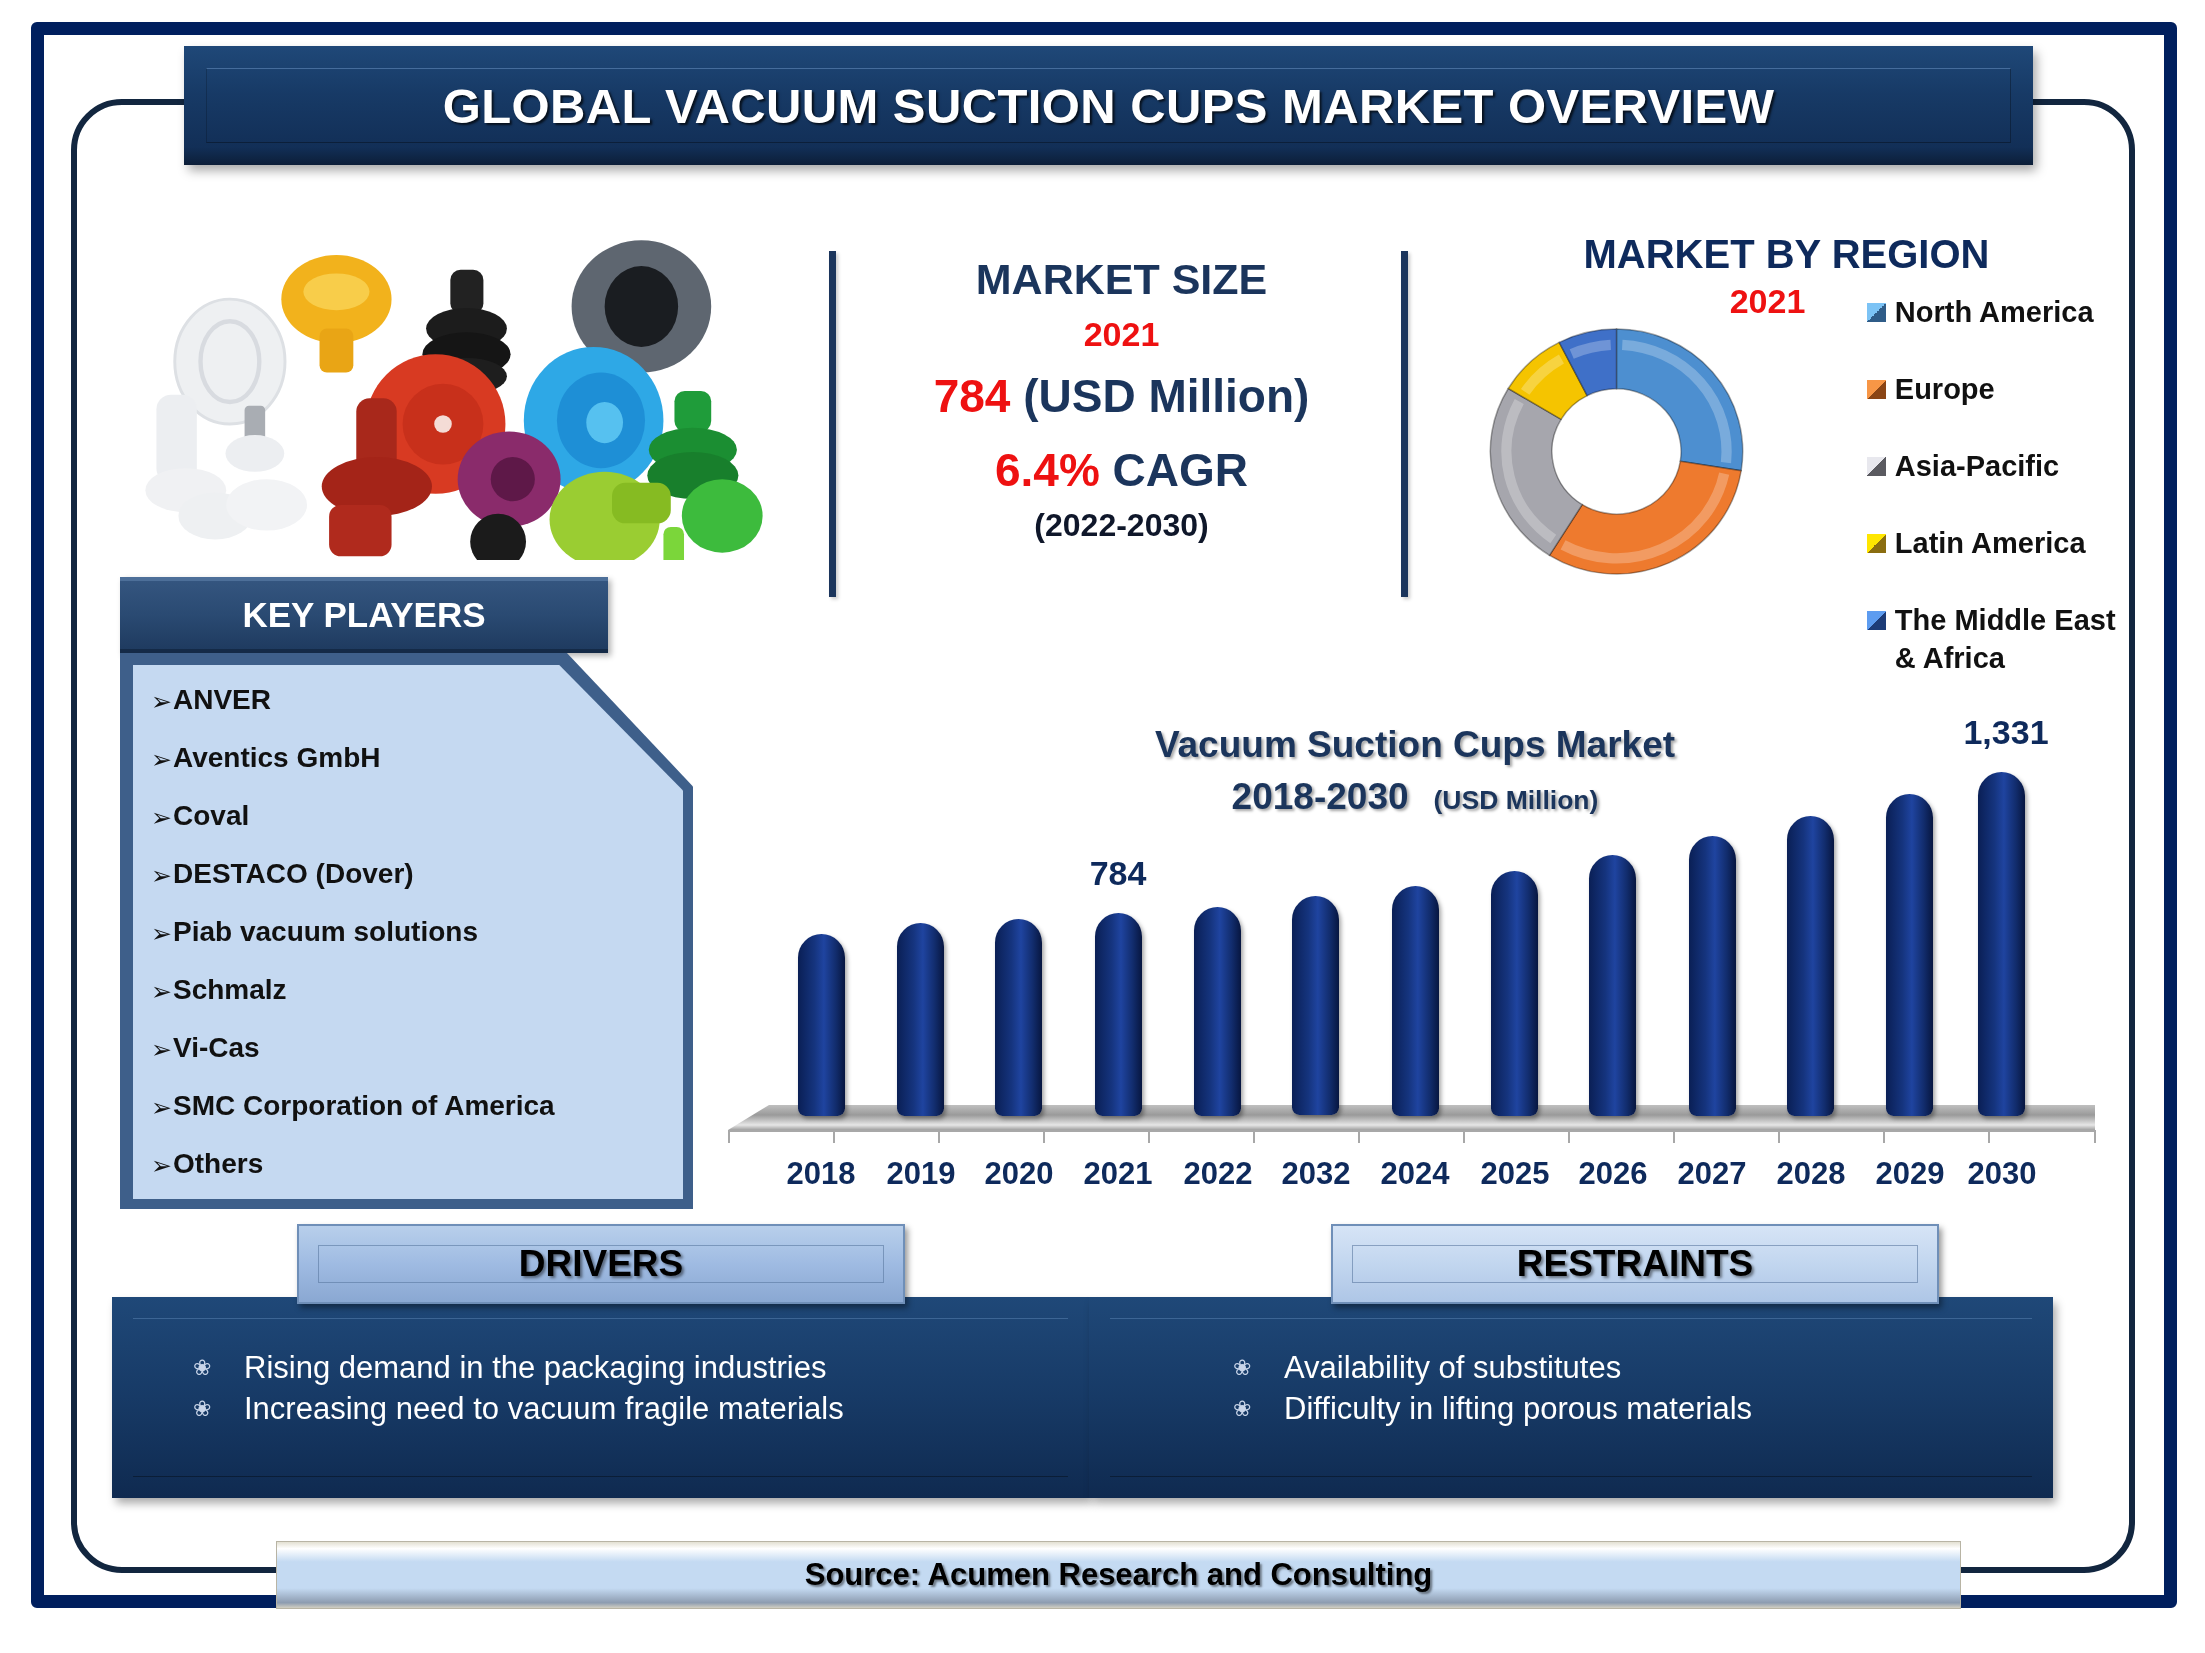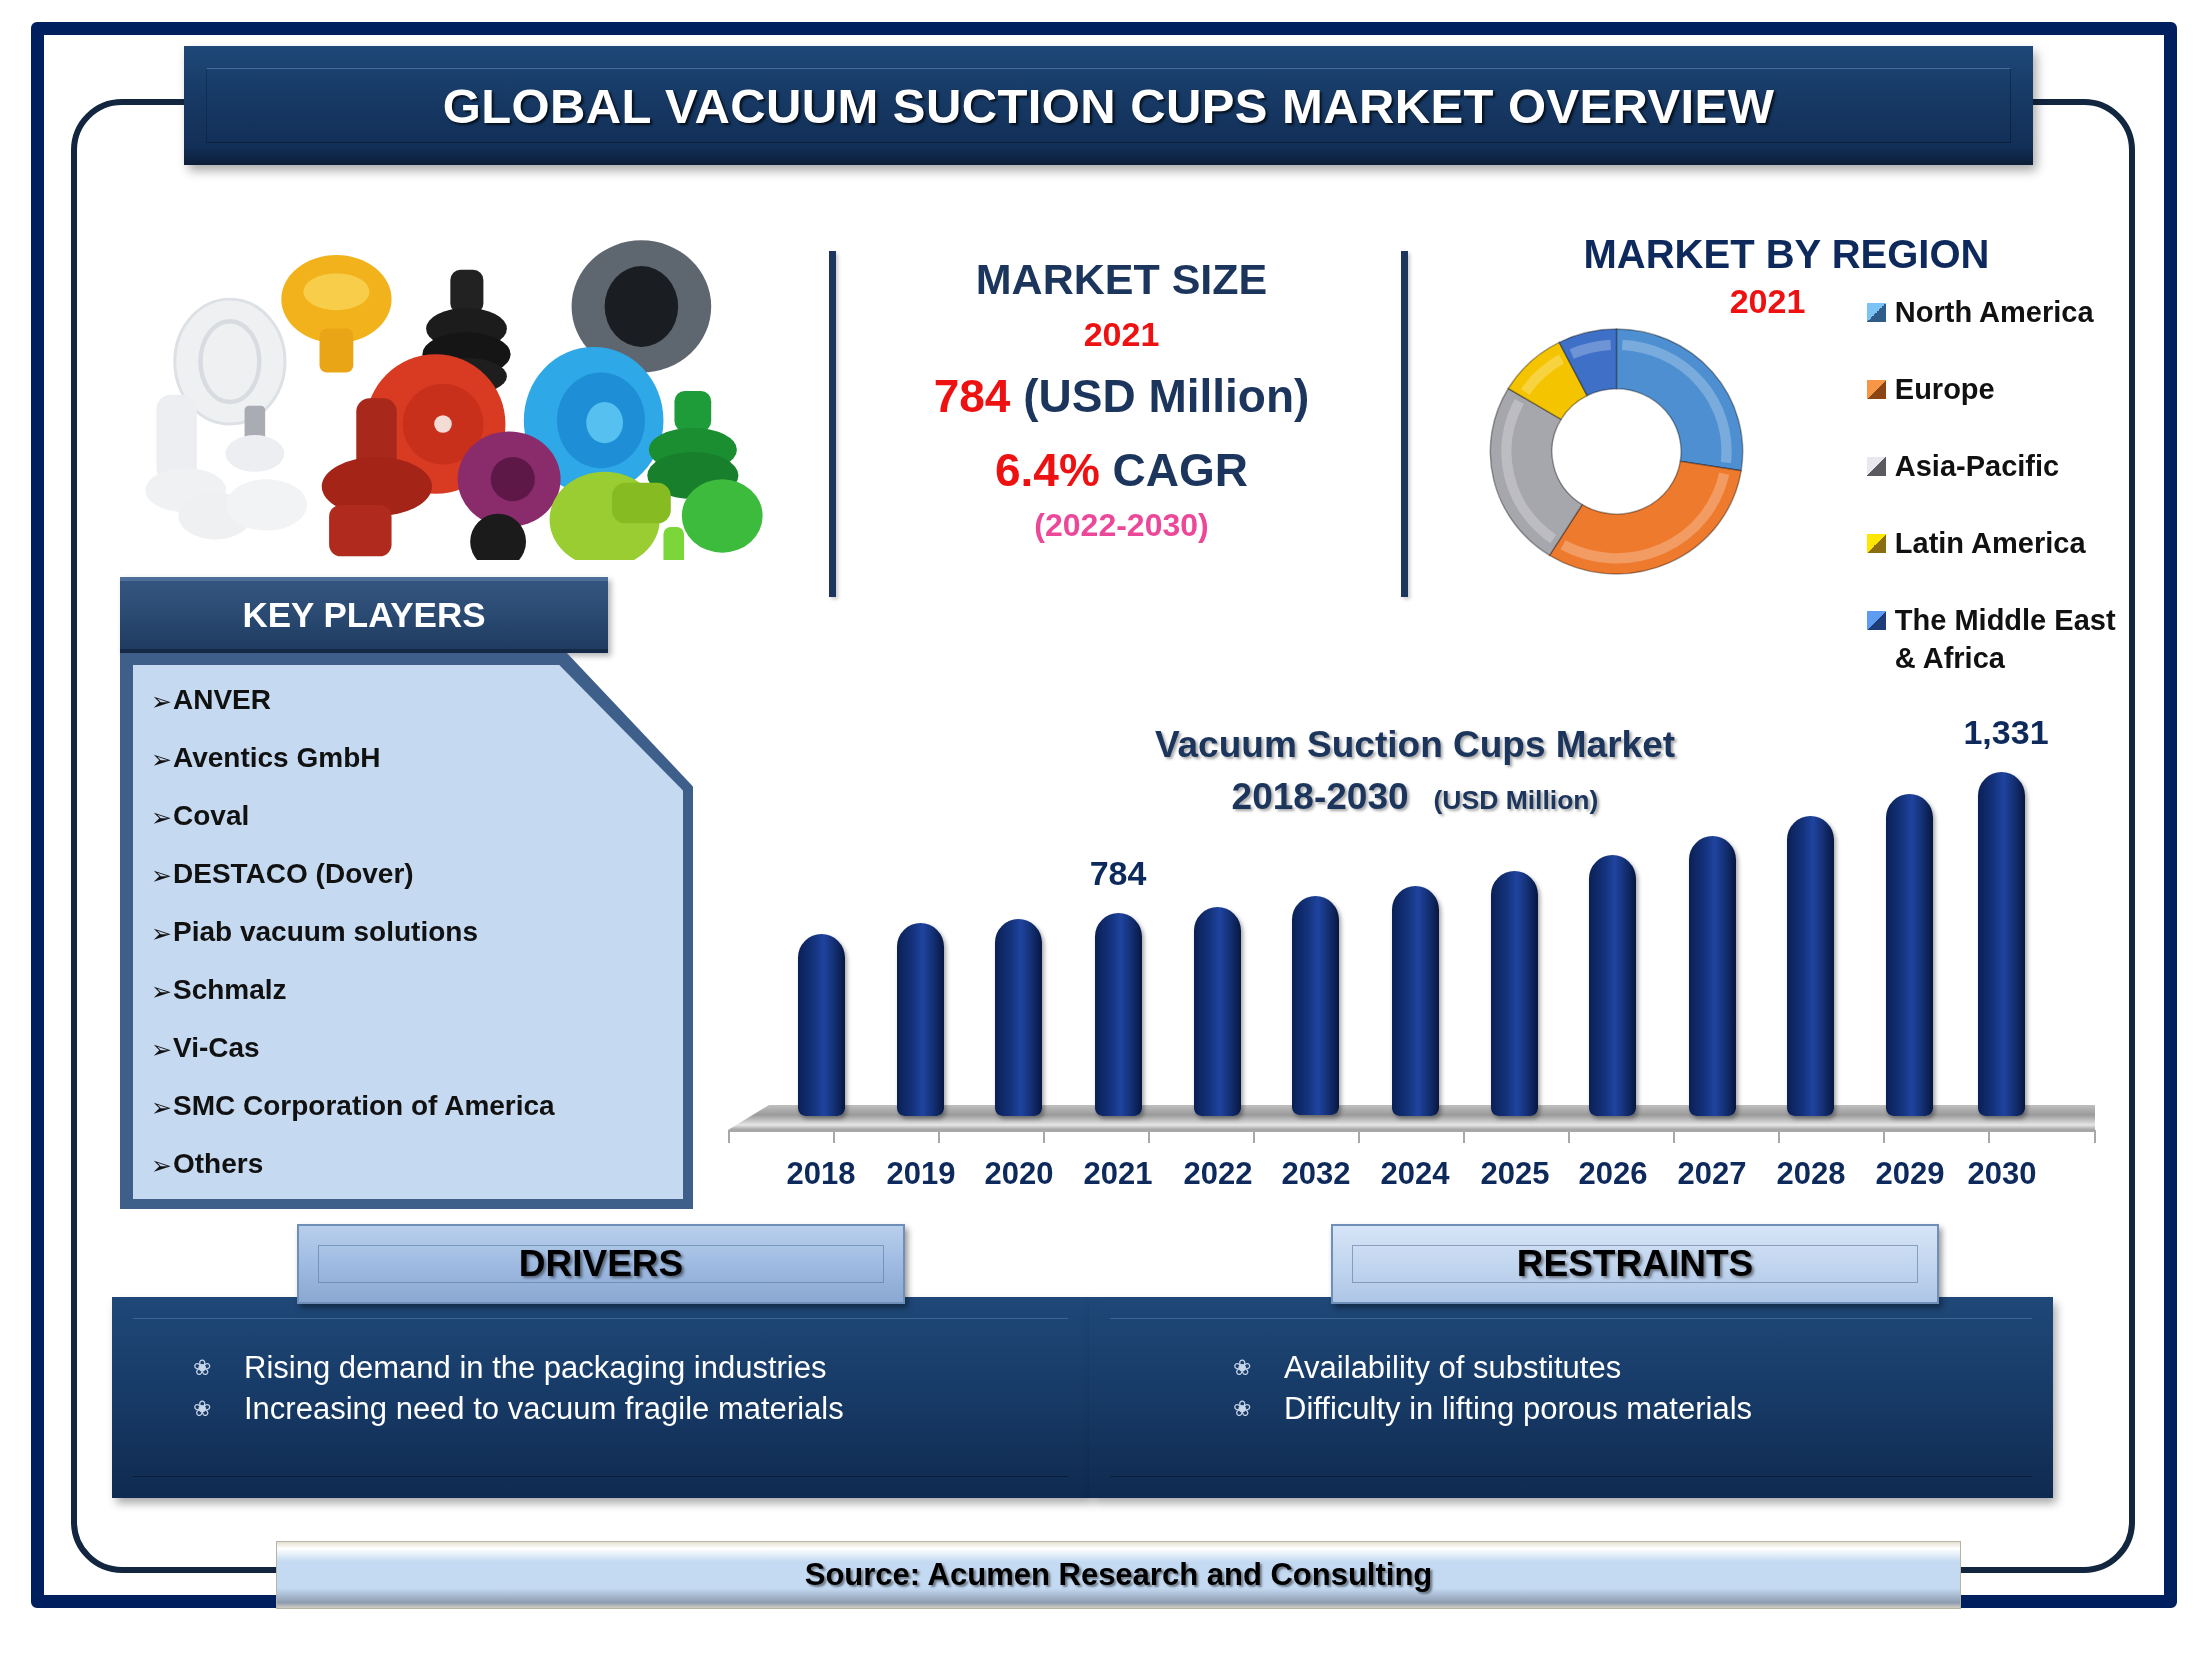--- a/index.html
+++ b/index.html
@@ -51,21 +51,21 @@
     font-weight: bold;
   }
   .ms-title { color: #1b355c; font-size: 43px; line-height: 59px; }
   .ms-year { color: #ee1111; font-size: 34px; line-height: 50px; }
   .ms-value { font-size: 46px; line-height: 74px; }
   .ms-value .num { color: #ee1111; }
   .ms-value .unit { color: #1b355c; }
   .ms-cagr { font-size: 46px; line-height: 74px; }
   .ms-cagr .num { color: #ee1111; }
   .ms-cagr .unit { color: #1b355c; }
-  .ms-period { color: #ec4899; font-size: 32px; line-height: 37px; }
+  .ms-period { color: #0f172a; font-size: 32px; line-height: 37px; }
 
   
   .region-title {
     position: absolute; left: 1529px; top: 224px; width: 515px; text-align: center;
     color: #0e2a5c; font-weight: bold; font-size: 40px; margin-top: 8px;
   }
   .region-year {
     position: absolute; left: 1705px; top: 282px; width: 125px; text-align: center;
     color: #ee1111; font-weight: bold; font-size: 34px;
   }

